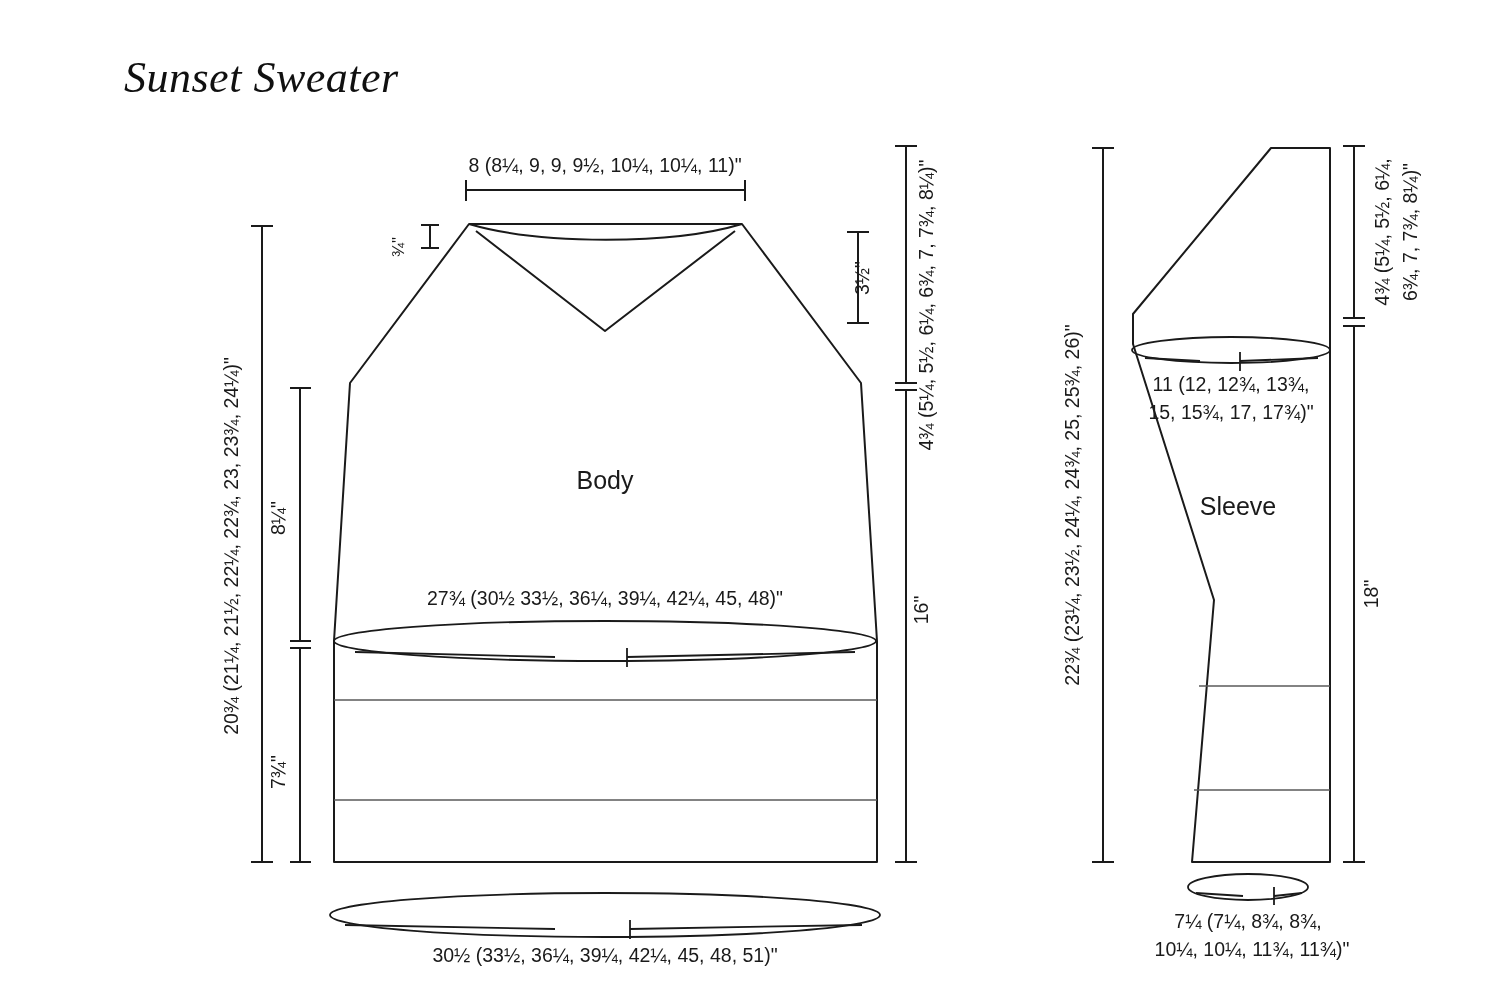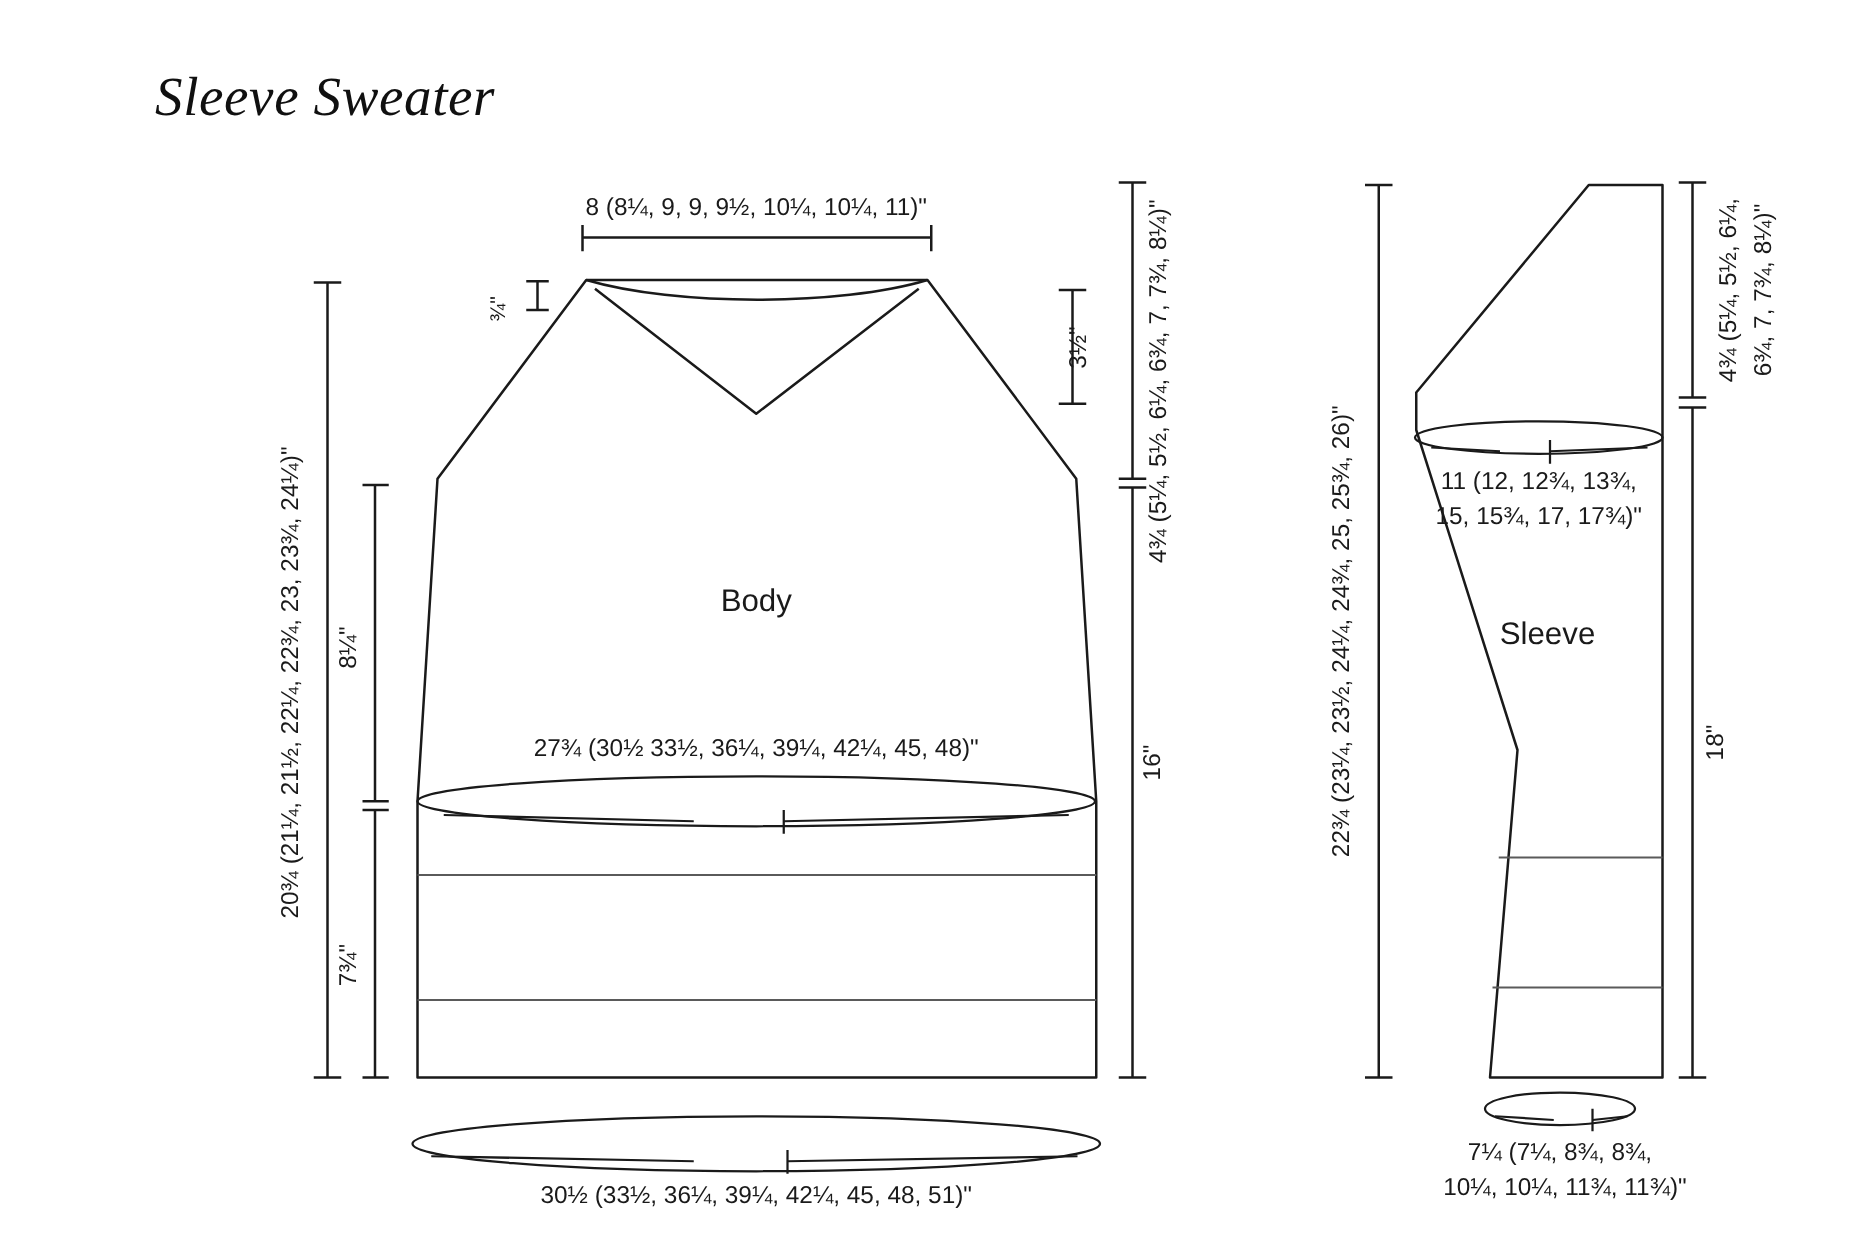--- a/index.html
+++ b/index.html
@@ -67,21 +67,21 @@
   }
   .piece-label {
     font-family: "Liberation Sans", sans-serif;
     font-size: 25px;
     fill: #1a1a1a;
   }
 </style>
 </head>
 <body>
 
-<div id="schematic-title">Sleeve Sweater</div>
+<div id="schematic-title">Sunset Sweater</div>
 
 <svg id="schematic-canvas" width="1500" height="1000" viewBox="0 0 1500 1000">
 
   <g>
     <path class="piece-outline" d="M 334 862
              L 334 641
              L 350 383
              L 469 224
              L 742 224
              L 861 383

